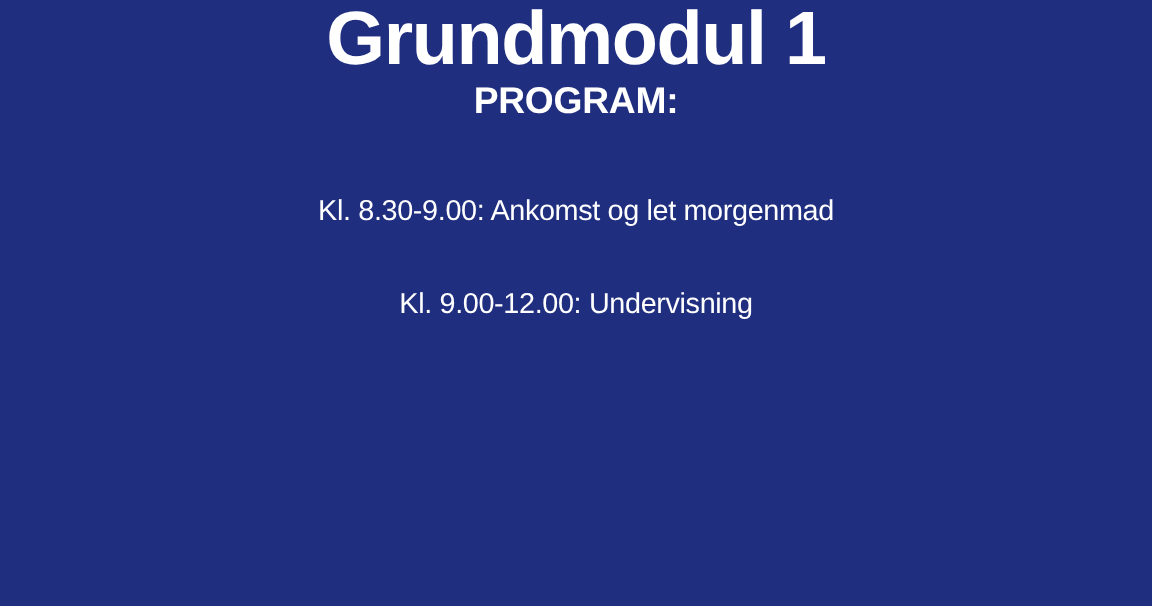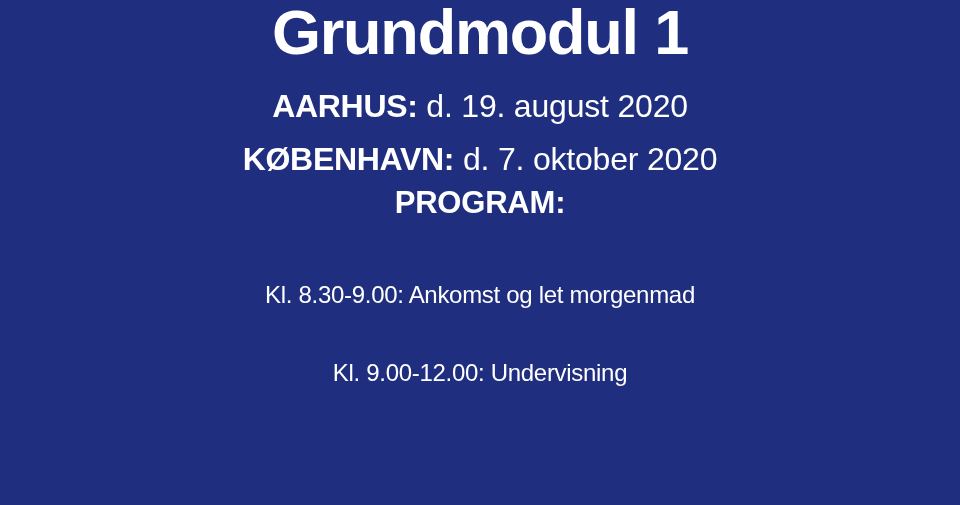--- a/index.html
+++ b/index.html
@@ -95,24 +95,20 @@
 </style>
 </head>
 <body>
 
 <div class="slide">
 
   <div class="title-block">
     <div class="title-line-1">Grundmodul 1</div>
   </div>
 
-  <div class="dates">
-    <div class="date-line"><span class="date-label">AARHUS:</span><span class="date-value"> d. 19. august 2020</span></div>
-    <div class="date-line"><span class="date-label">KØBENHAVN:</span><span class="date-value"> d. 7. oktober 2020</span></div>
-  </div>
 
   <div class="program-heading">PROGRAM:</div>
 
   <div class="schedule">
     <div class="schedule-line">Kl. 8.30-9.00: Ankomst og let morgenmad</div>
     <div class="schedule-line">Kl. 9.00-12.00: Undervisning</div>
   </div>
 
 </div>
 

